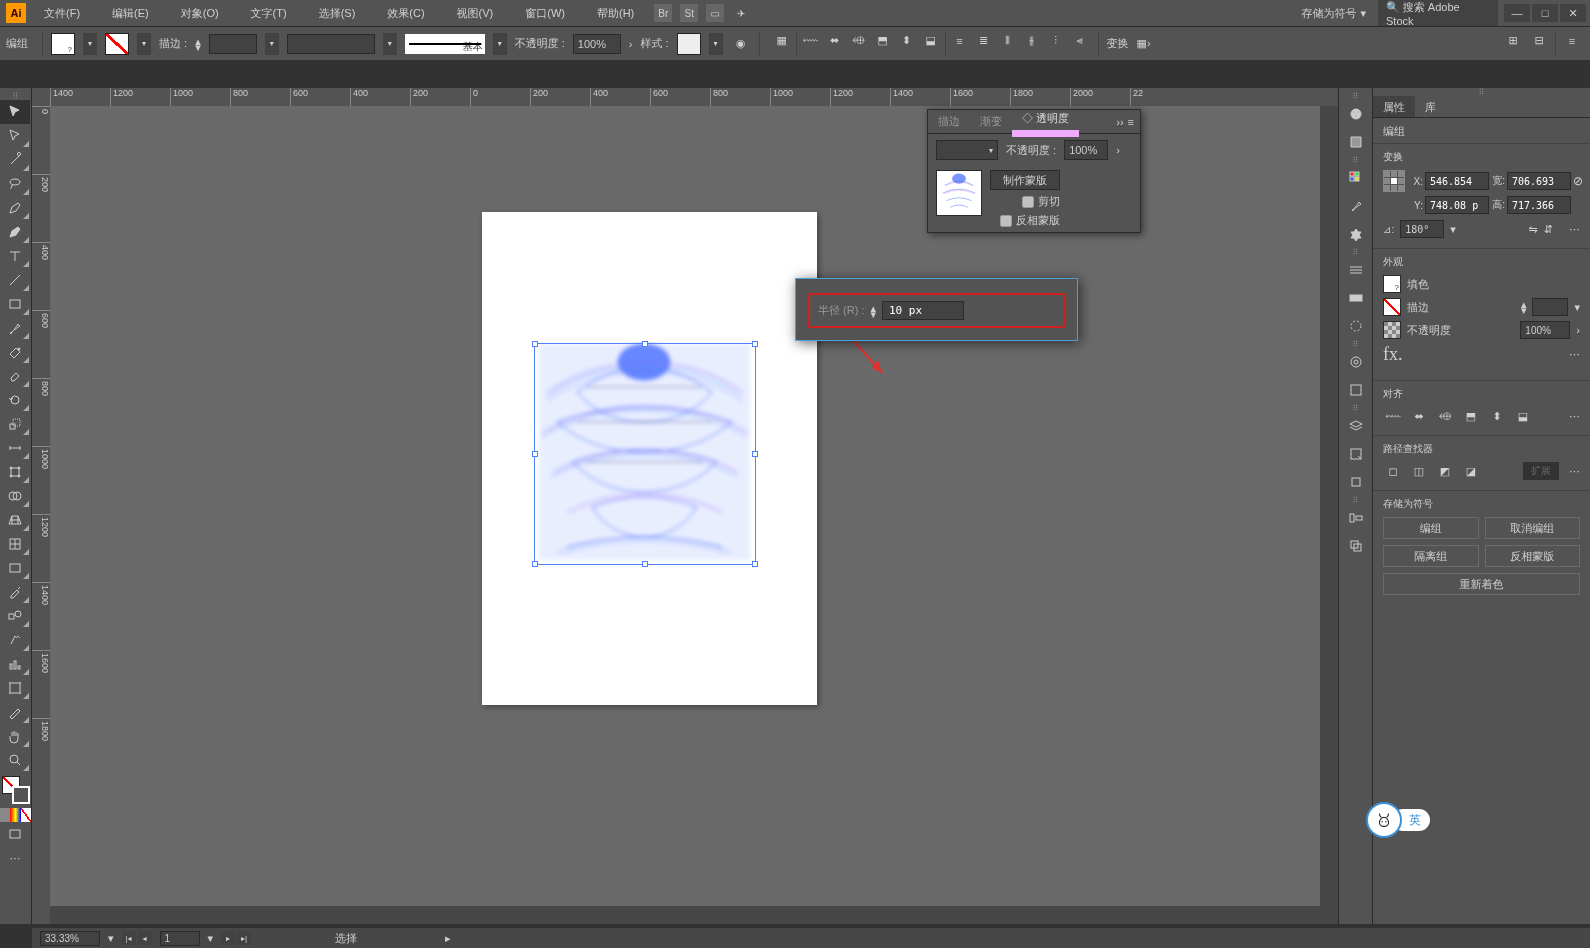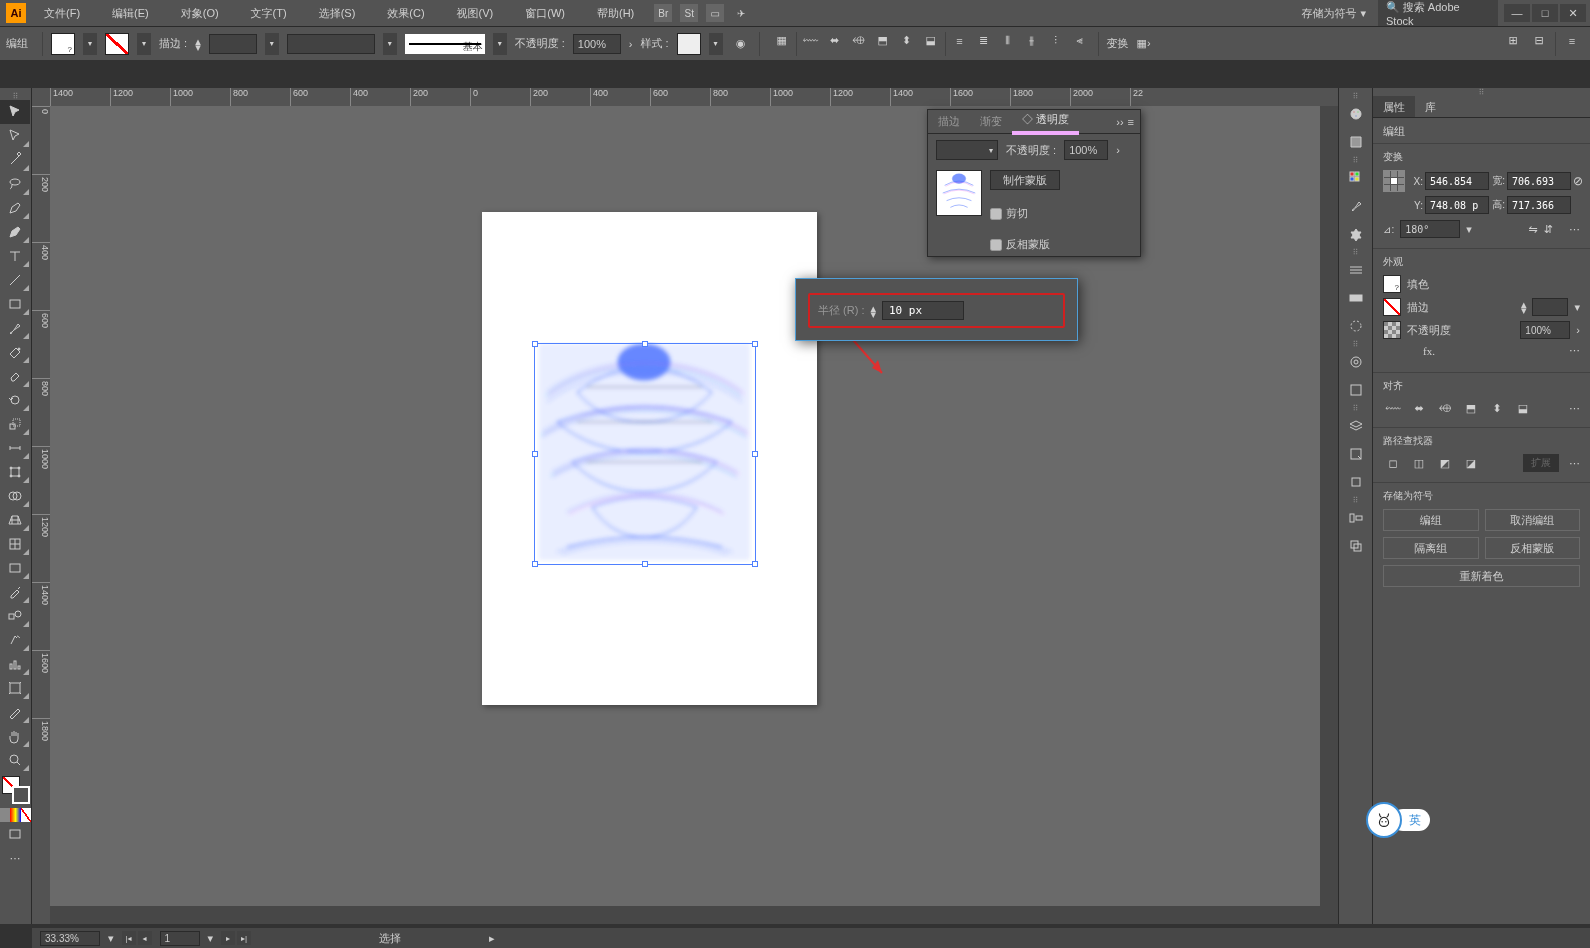--- a/index.html
+++ b/index.html
@@ -67,27 +67,27 @@
 .scroll-h { position: absolute; bottom: 0; left: 18px; right: 0; height: 18px; background: #474747; }
 .scroll-v { position: absolute; top: 18px; right: 0; width: 18px; bottom: 18px; background: #474747; }
 
 
 .red-arrow { position: absolute; left: 810px; top: 240px; width: 50px; height: 55px; pointer-events: none; }
 
 
 .trans-panel { position: absolute; left: 927px; top: 109px; width: 214px; background: #535353; border: 1px solid #2a2a2a; box-shadow: 2px 2px 8px rgba(0,0,0,.5); z-index: 5; }
 .trans-tabs { display: flex; height: 24px; border-bottom: 1px solid #2a2a2a; align-items: center; }
 .trans-tab { padding: 4px 10px; color: #999; }
-.trans-tab.active { color: #ddd; border-bottom: 4px solid #f0abfc; }
+.trans-tab.active { color: #ddd; border-bottom: 7px solid #f0abfc; }
 .trans-menu { margin-left: auto; padding: 0 6px; display: flex; gap: 4px; }
 .trans-row { display: flex; align-items: center; padding: 6px 8px; gap: 8px; }
 .trans-dd { width: 62px; height: 20px; background: #424242; border: 1px solid #2a2a2a; display: flex; align-items: center; justify-content: flex-end; padding: 0 4px; font-size: 8px; }
 .trans-thumb { width: 46px; height: 46px; background: #fff; border: 1px solid #2a2a2a; margin: 4px 0 6px 8px; display: inline-block; }
 .trans-thumb svg { width: 100%; height: 100%; }
-.trans-mask-col { display: inline-flex; flex-direction: column; gap: 16px; padding: 4px 8px; vertical-align: top; }
+.trans-mask-col { display: inline-flex; flex-direction: column; gap: 4px; padding: 4px 8px; vertical-align: top; align-items: flex-end; }
 .trans-mask-btn { height: 20px; background: #424242; border: 1px solid #2a2a2a; padding: 0 10px; display: flex; align-items: center; margin-left: auto; width: 70px; justify-content: center; }
 .trans-chk { display: flex; align-items: center; gap: 4px; color: #777; }
 .trans-chk input { width: 12px; height: 12px; }
 
 
 .feather-dlg { position: absolute; left: 795px; top: 278px; width: 283px; background: #535353; border: 1px solid #4f9fd8; box-shadow: 2px 2px 12px rgba(0,0,0,.6); z-index: 10; }
 .dlg-title { height: 26px; background: #fff; color: #333; padding: 0 10px; display: flex; align-items: center; font-size: 12px; }
 .dlg-body { padding: 14px 12px 12px; }
 .dlg-field { display: flex; align-items: center; gap: 6px; border: 2px solid #d02020; padding: 6px 8px; border-radius: 2px; }
 .dlg-field-lbl { color: #999; }
@@ -110,27 +110,27 @@
 .props-tab { padding: 4px 10px; }
 .props-tab.active { background: #424242; }
 .props-section { border-bottom: 1px solid #424242; padding: 6px 10px 10px; }
 .props-section-title { font-size: 10px; margin-bottom: 6px; }
 .xform-grid { display: grid; grid-template-columns: 24px 14px 64px 14px 64px 20px; gap: 4px 2px; align-items: center; }
 .xform-ref { width: 22px; height: 22px; display: grid; grid-template-columns: repeat(3,1fr); grid-template-rows: repeat(3,1fr); gap: 1px; border: 1px solid #888; }
 .xform-ref span { background: #888; }
 .xform-lbl { font-size: 10px; text-align: right; }
 .xform-input { height: 18px; background: #424242; border: 1px solid #2a2a2a; padding: 0 4px; font-family: monospace; color: #fff; font-size: 10px; width: 64px; }
 .xform-row2 { display: flex; align-items: center; gap: 6px; margin-top: 6px; }
-.angle-input { width: 60px; height: 18px; background: #424242; border: 1px solid #2a2a2a; padding: 0 4px; font-family: monospace; font-size: 10px; }
+.angle-input { width: 44px; height: 18px; background: #424242; border: 1px solid #2a2a2a; padding: 0 4px; font-family: monospace; font-size: 10px; }
 .appearance-row { display: flex; align-items: center; gap: 6px; margin-bottom: 5px; }
 .app-swatch { width: 18px; height: 18px; border: 1px solid #2a2a2a; background: #fff; }
 .app-swatch.none::after { content: ''; display: block; width: 100%; height: 100%; background: linear-gradient(to top right, transparent 45%, red 45%, red 55%, transparent 55%); }
 .app-dd { width: 50px; height: 18px; background: #424242; border: 1px solid #2a2a2a; padding: 0 4px; font-size: 10px; display: flex; align-items: center; }
 .app-dd.small { width: 36px; }
-.fx-lbl { font-family: serif; font-size: 11px; margin-left: 40px; }
+.fx-lbl { font-family: serif; font-size: 18px; }
 .align-row, .pf-row { display: flex; gap: 6px; align-items: center; }
 .small-icon { width: 20px; height: 18px; display: flex; align-items: center; justify-content: center; }
 .expand-lbl { margin-left: auto; background: #323232; padding: 2px 8px; font-size: 10px; color: #666; }
 .quick-btns { display: grid; grid-template-columns: 1fr 1fr; gap: 6px; }
 .quick-btn { height: 22px; border: 1px solid #6a6a6a; background: #535353; display: flex; align-items: center; justify-content: center; }
 .quick-btn.wide { grid-column: 1 / 3; }
 
 
 .statusbar { position: absolute; bottom: 0; left: 32px; right: 0; height: 20px; background: #474747; display: flex; align-items: center; padding: 0 8px; gap: 8px; font-size: 10px; }
 .status-input { width: 60px; background: #424242; border: 1px solid #2a2a2a; padding: 1px 4px; font-size: 10px; color: #ccc; }
@@ -797,21 +797,21 @@
   <div class="nav-btns">
     <div class="nav-btn">|◂</div>
     <div class="nav-btn">◂</div>
   </div>
   <input class="status-input" style="width: 40px;" value="1">
   <span>▾</span>
   <div class="nav-btns">
     <div class="nav-btn">▸</div>
     <div class="nav-btn">▸|</div>
   </div>
-  <span style="margin-left:120px">选择</span>
+  <span style="margin-left:76px">选择</span>
   <span style="margin-left:80px">▸</span>
 </div>
 
 <div class="ime">
   <div class="ime-deer">
       <svg viewBox="0 0 24 24" width="22" height="22">
         <path d="M7 5c0 3 2 4 2 4M17 5c0 3-2 4-2 4M12 9c-3 0-5 3-5 6 0 2 2 4 5 4s5-2 5-4c0-3-2-6-5-6z" stroke="#222" fill="none" stroke-width="1.2"></path>
         <circle cx="10" cy="14" r=".8" fill="#222"></circle>
         <circle cx="14" cy="14" r=".8" fill="#222"></circle>
       </svg>

